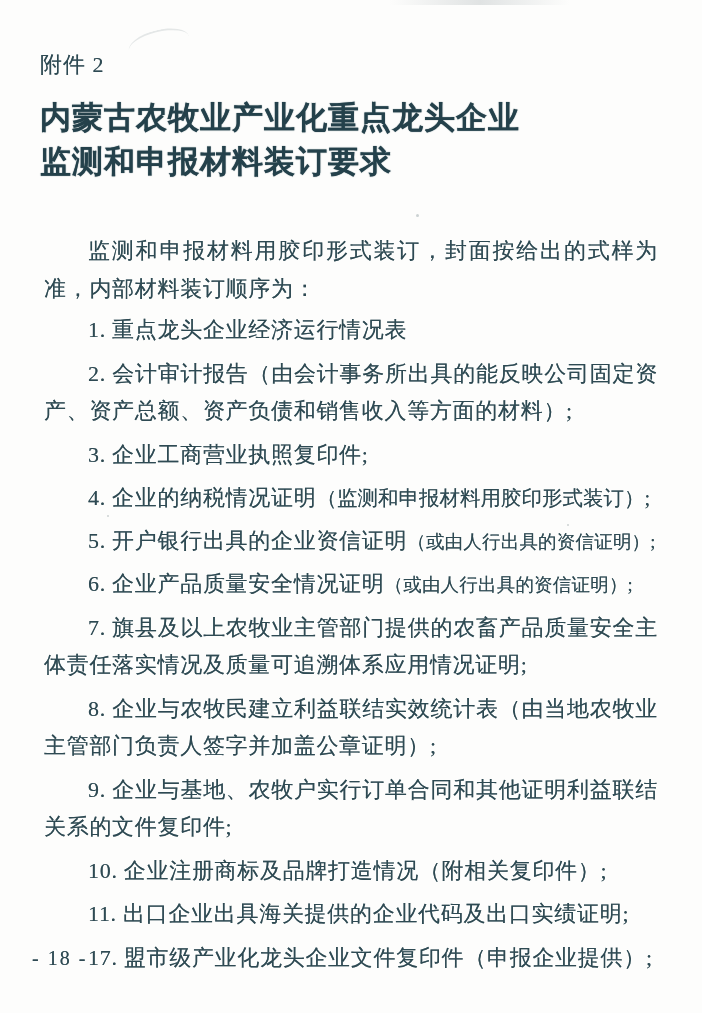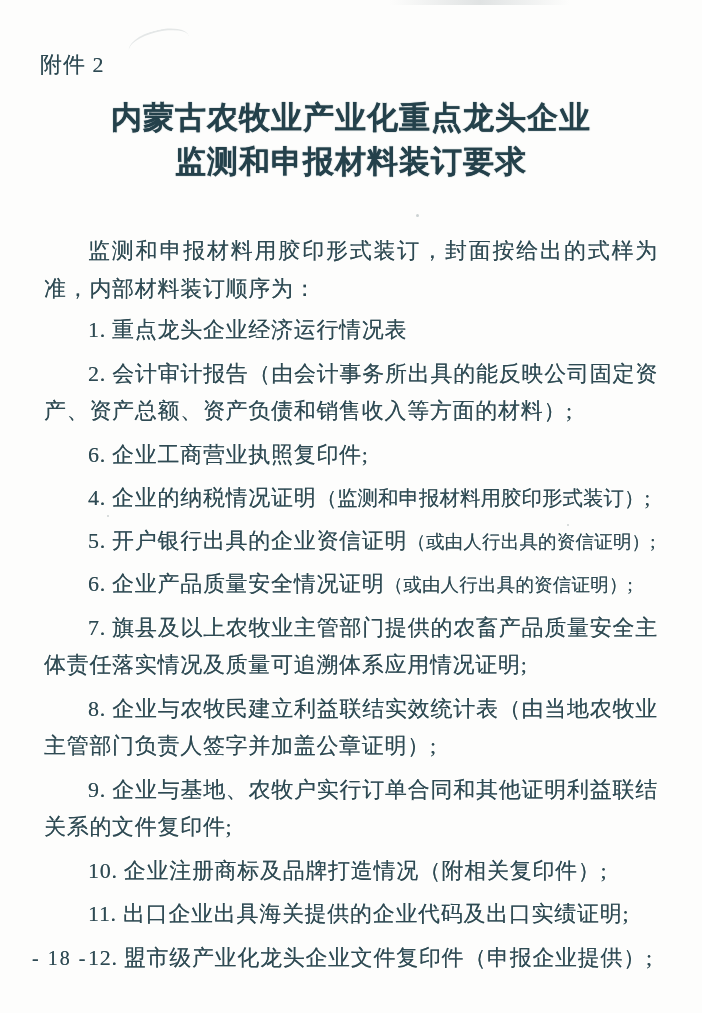--- a/index.html
+++ b/index.html
@@ -19,21 +19,20 @@
     text-shadow: 0 0 0.5px rgba(46, 74, 83, 0.65);
   }
   .attachment {
     margin: 50px 0 16px 40px;
     font-size: 22px;
     line-height: 30px;
     letter-spacing: 1px;
   }
   .title {
     margin: 12px 40px 0;
-    text-align: center;
     font-size: 31px;
     line-height: 44px;
     font-weight: 900;
     color: #24414b;
     letter-spacing: 1px;
     text-shadow: 0 0 1px rgba(36, 65, 75, 0.9);
   }
   .title .tl { display: block; }
   .content {
     margin: 48px 40px 0;
@@ -96,28 +95,28 @@
     <span class="tl">内蒙古农牧业产业化重点龙头企业</span>
     <span class="tl">监测和申报材料装订要求</span>
   </h1>
 
   <div class="content">
     <p class="para intro">监测和申报材料用胶印形式装订，封面按给出的式样为准，内部材料装订顺序为：</p>
 
     <div class="list">
       <p class="para item"><span>1. 重点龙头企业经济运行情况表</span><span class="note"></span></p>
       <p class="para item"><span>2. 会计审计报告（由会计事务所出具的能反映公司固定资产、资产总额、资产负债和销售收入等方面的材料）;</span><span class="note"></span></p>
-      <p class="para item"><span>6. 企业工商营业执照复印件;</span><span class="note"></span></p>
+      <p class="para item"><span>3. 企业工商营业执照复印件;</span><span class="note"></span></p>
       <p class="para item"><span>4. 企业的纳税情况证明</span><span class="note">（监测和申报材料用胶印形式装订）;</span></p>
       <p class="para item"><span>5. 开户银行出具的企业资信证明</span><span class="note">（或由人行出具的资信证明）;</span></p>
       <p class="para item"><span>6. 企业产品质量安全情况证明</span><span class="note">（或由人行出具的资信证明）;</span></p>
       <p class="para item"><span>7. 旗县及以上农牧业主管部门提供的农畜产品质量安全主体责任落实情况及质量可追溯体系应用情况证明;</span><span class="note"></span></p>
       <p class="para item"><span>8. 企业与农牧民建立利益联结实效统计表（由当地农牧业主管部门负责人签字并加盖公章证明）;</span><span class="note"></span></p>
       <p class="para item"><span>9. 企业与基地、农牧户实行订单合同和其他证明利益联结关系的文件复印件;</span><span class="note"></span></p>
       <p class="para item"><span>10. 企业注册商标及品牌打造情况（附相关复印件）;</span><span class="note"></span></p>
       <p class="para item"><span>11. 出口企业出具海关提供的企业代码及出口实绩证明;</span><span class="note"></span></p>
-      <p class="para item"><span>12. 盟市级产业化龙头企业文件复印件（申报企业提供）;</span><span class="note"></span></p>
+      <p class="para item"><span>17. 盟市级产业化龙头企业文件复印件（申报企业提供）;</span><span class="note"></span></p>
     </div>
   </div>
 
   <div class="pagenum">- 18 -</div>
 
 </div>
 
 </body></html>

